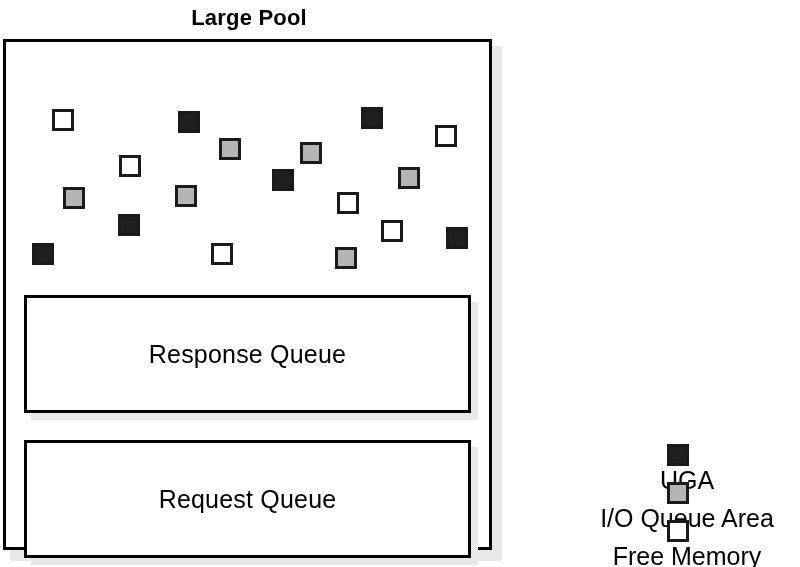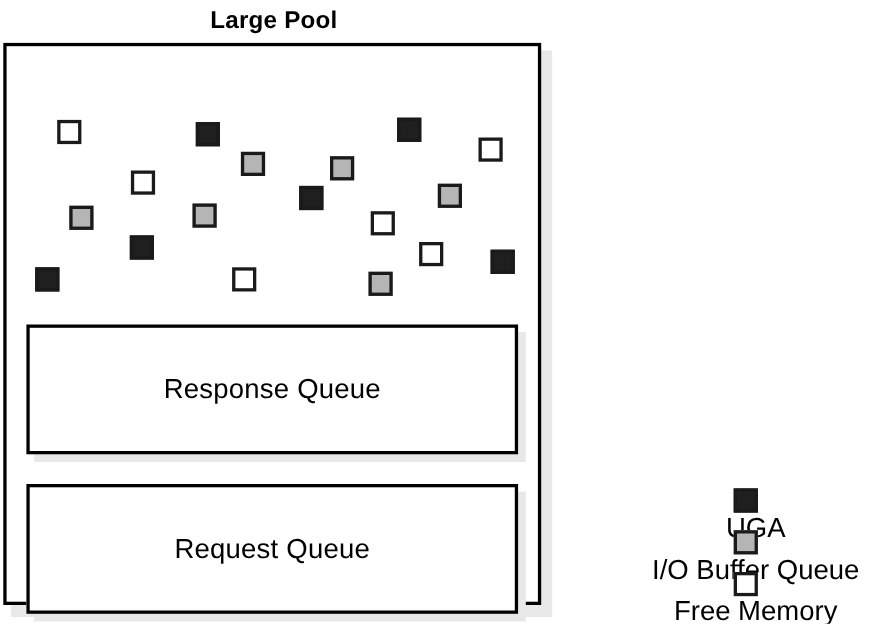--- a/index.html
+++ b/index.html
@@ -190,21 +190,21 @@
 
   </div>
 
   <div id="legend">
       <div class="legend-row">
         <div class="legend-swatch uga"></div>
         <span class="legend-label">UGA</span>
       </div>
       <div class="legend-row">
         <div class="legend-swatch iobuf"></div>
-        <span class="legend-label">I/O Buffer Queue</span>
+        <span class="legend-label">I/O Queue Area</span>
       </div>
       <div class="legend-row">
         <div class="legend-swatch free"></div>
         <span class="legend-label">Free Memory</span>
       </div>
     </div>
 
 </div>
 
 </body></html>

